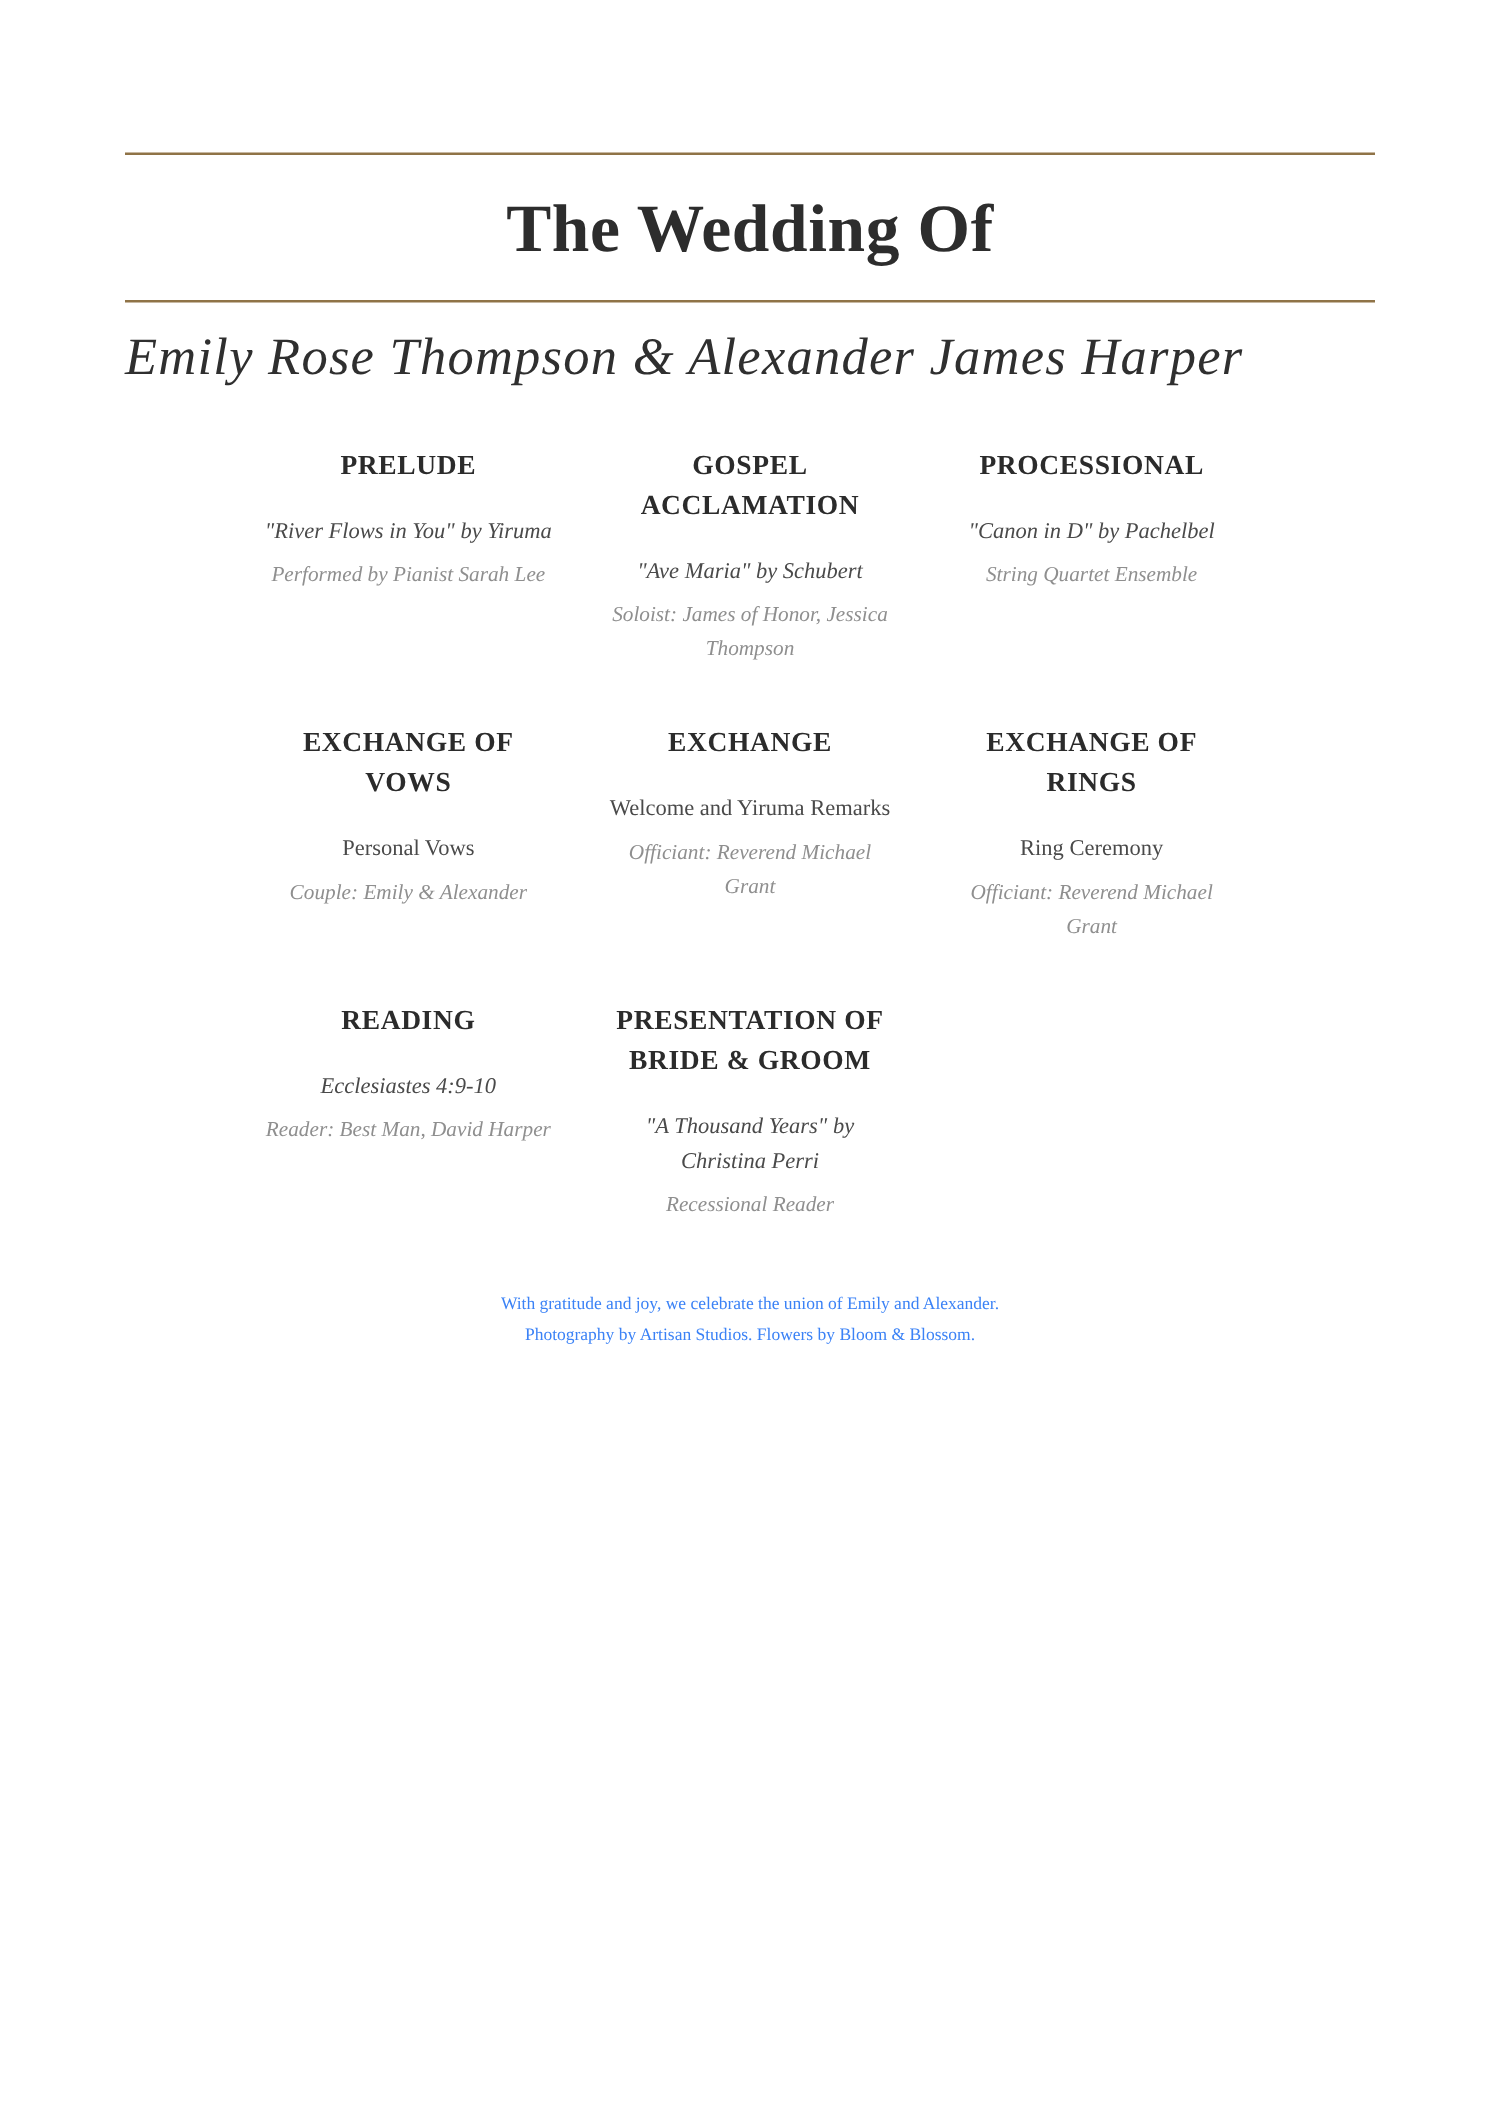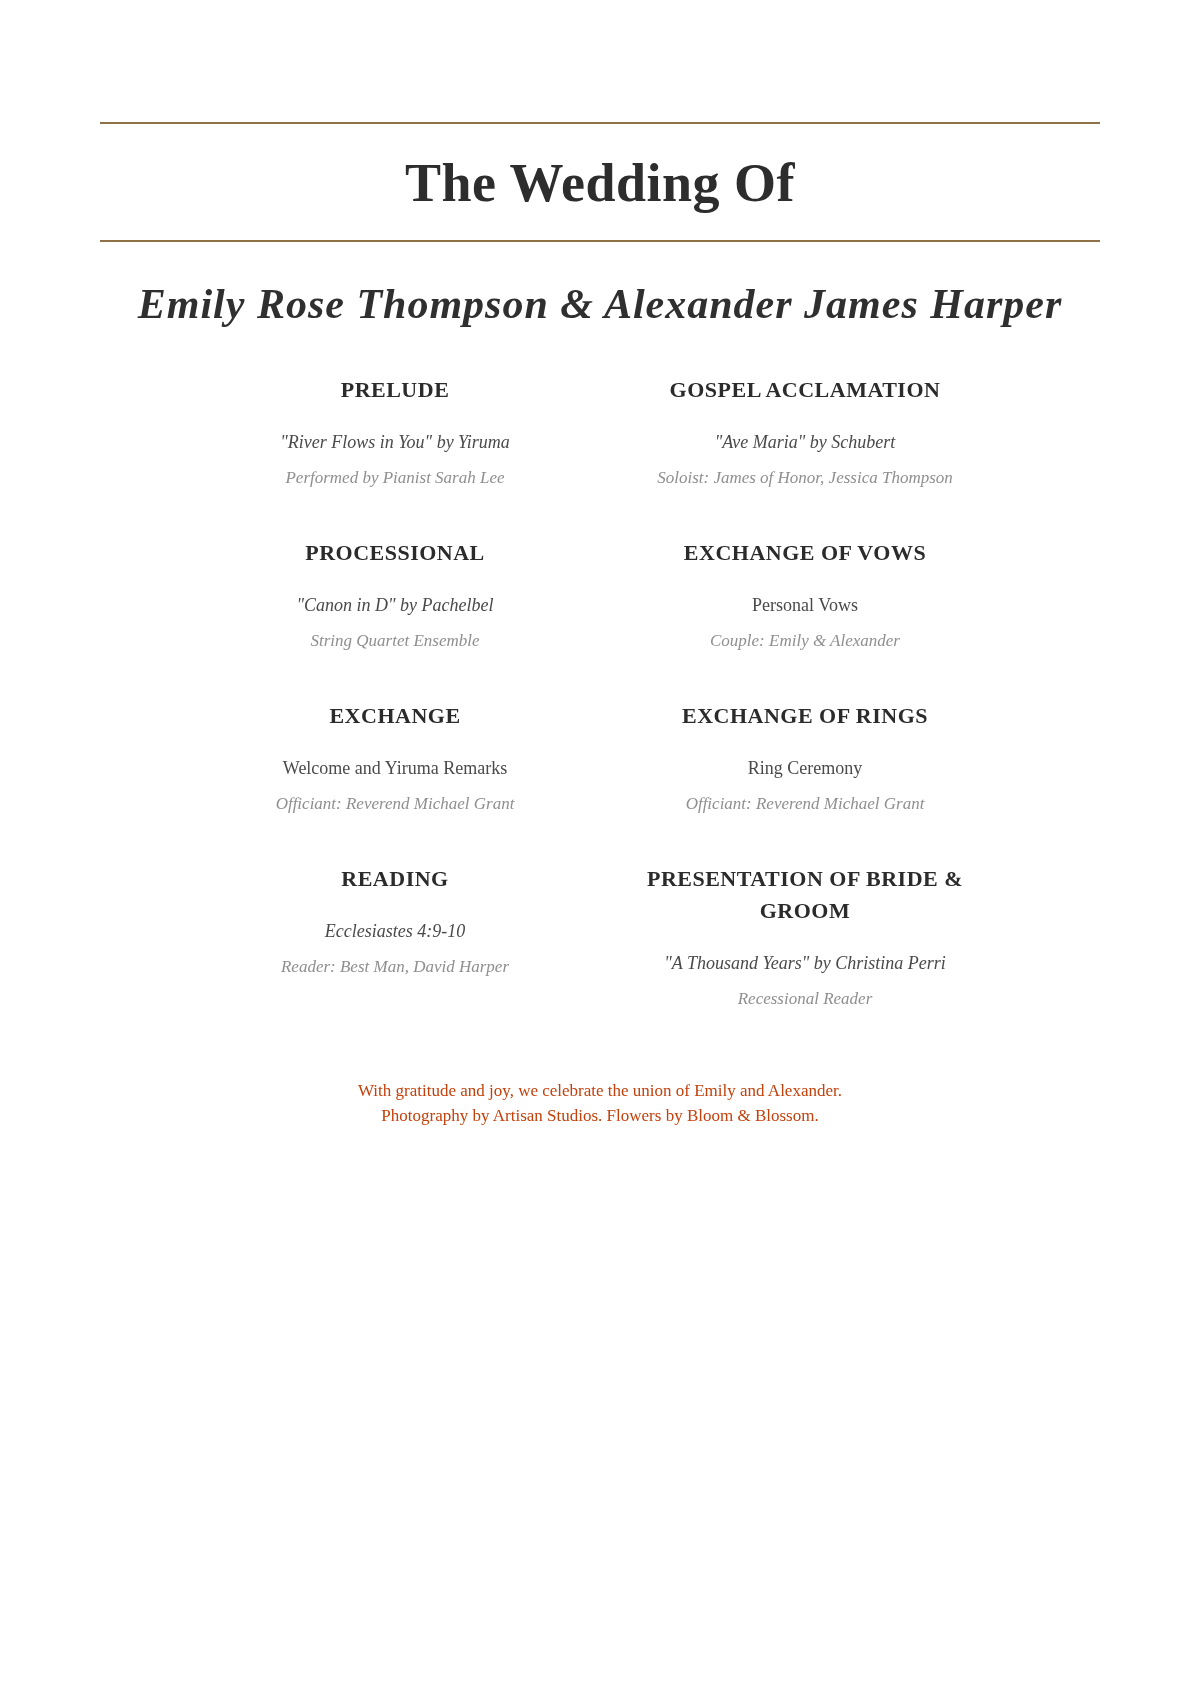--- a/index.html
+++ b/index.html
@@ -25,41 +25,41 @@
   }
   .page-title {
     margin: 28px 0 26px 0;
     text-align: center;
     font-size: 54px;
     font-weight: 700;
     letter-spacing: 0.5px;
     color: #2d2d2d;
   }
   .couple-names {
-    margin-top: 38px;
-    text-align: center;
+    margin-top: 20px;
+    text-align: left;
     font-size: 42px;
     font-style: italic;
-    font-weight: 700;
+    font-weight: 400;
     letter-spacing: 1px;
     color: #2f2f2f;
     white-space: nowrap;
   }
   .event-date {
     margin-top: 28px;
     text-align: center;
     font-size: 20px;
     line-height: 30px;
     color: #3d3d3d;
   }
   .program-grid {
     width: 780px;
     margin: 46px auto 0 auto;
     display: grid;
-    grid-template-columns: 1fr 1fr;
+    grid-template-columns: 1fr 1fr 1fr;
     column-gap: 40px;
   }
   .section {
     text-align: center;
     margin-bottom: 46px;
   }
   .section-title {
     margin: 0 0 22px 0;
     font-size: 22px;
     font-weight: 700;
@@ -74,25 +74,25 @@
     color: #4a4a4a;
   }
   .section-line2 {
     margin: 0;
     font-size: 17px;
     font-style: italic;
     line-height: 27px;
     color: #8f8f8f;
   }
   .footer-note {
-    margin-top: 20px;
+    margin-top: 8px;
     text-align: center;
-    font-size: 17px;
+    font-size: 14px;
     line-height: 25px;
-    color: #c2410c;
+    color: #3b82f6;
   }
 </style>
 </head>
 <body>
 
 <div class="page">
   <div class="content">
 
     <hr class="rule">
 

